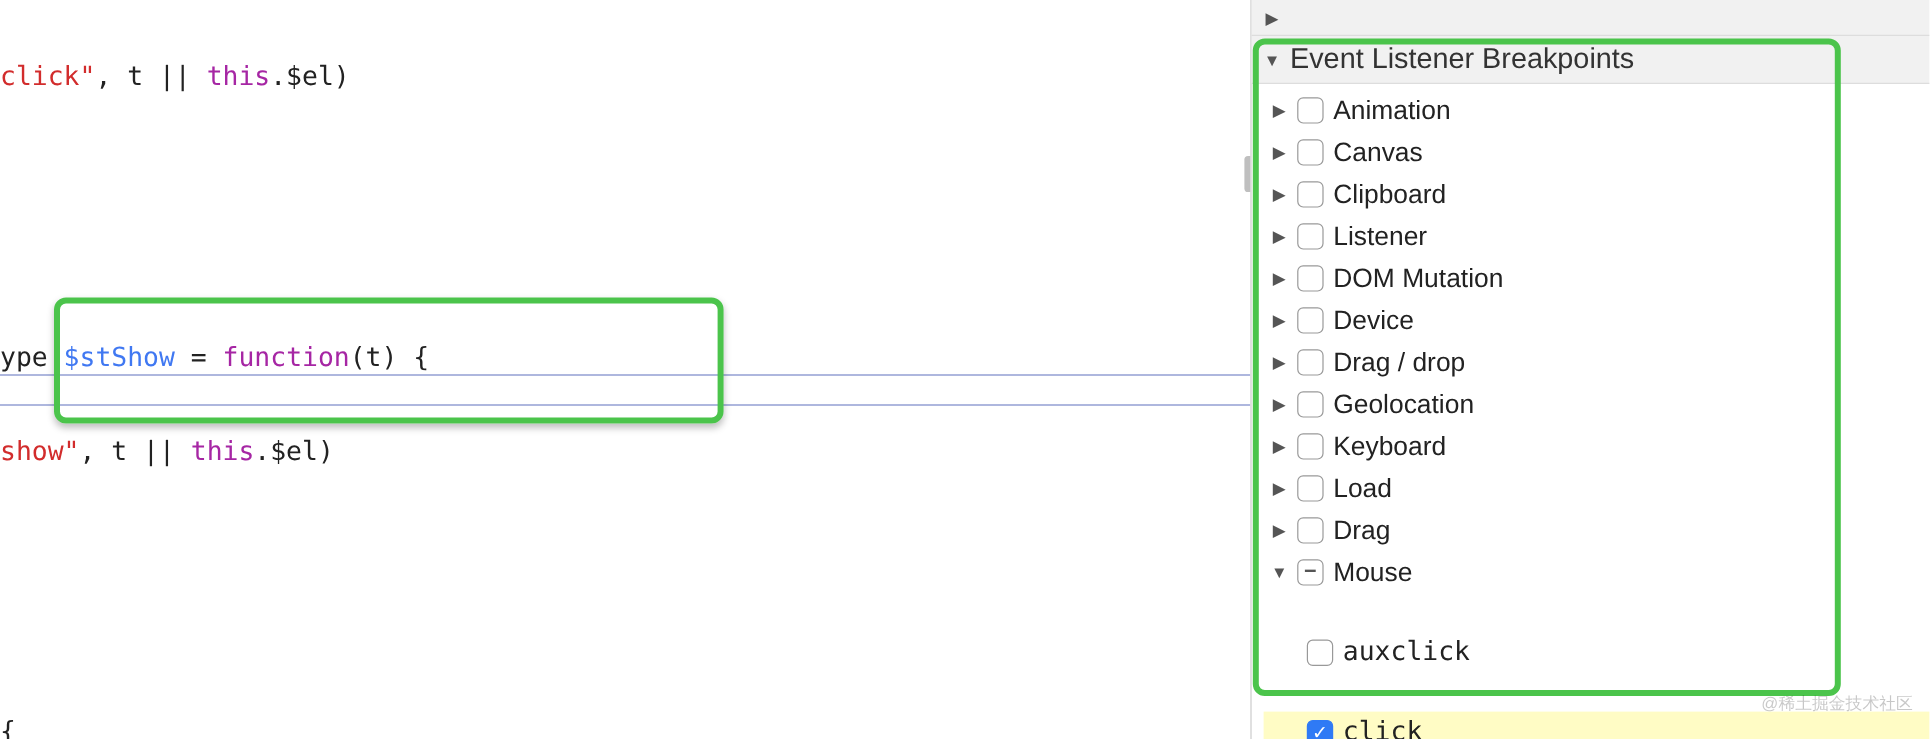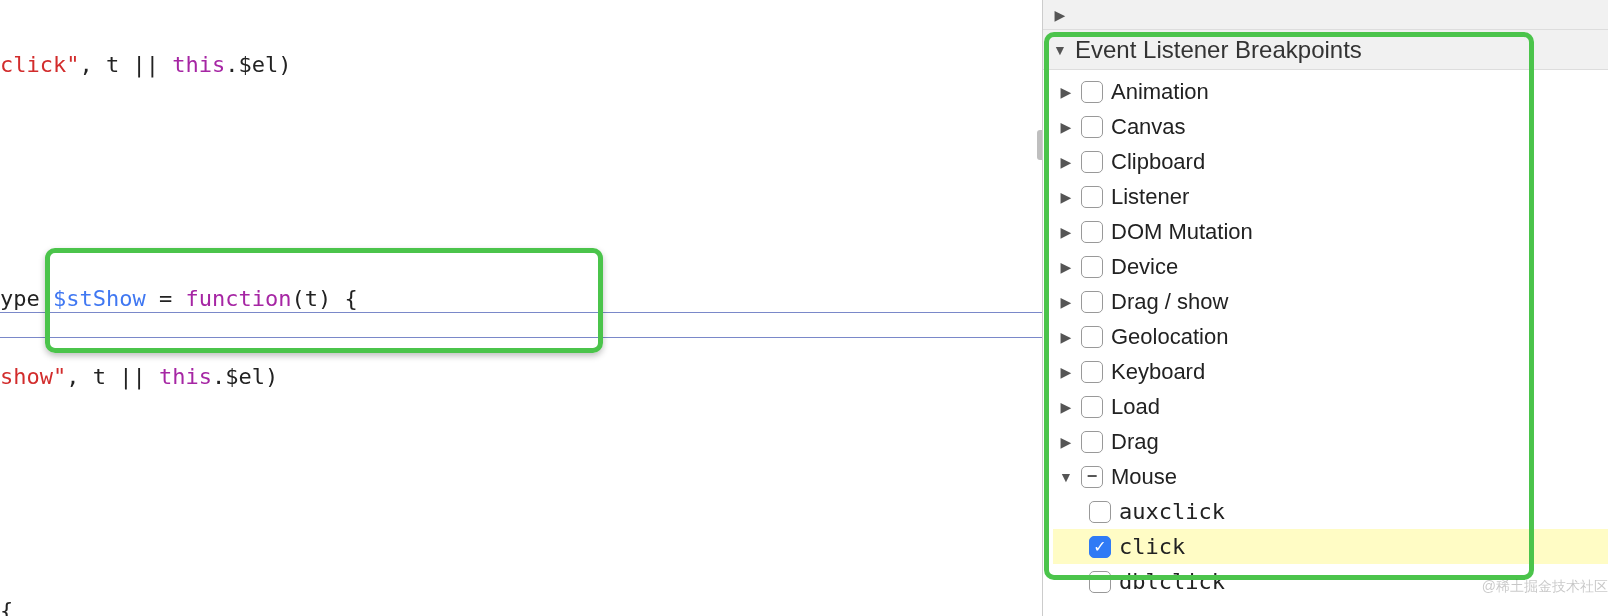--- a/index.html
+++ b/index.html
@@ -95,20 +95,21 @@
     display: flex;
     align-items: center;
     gap: 8px;
     height: 35px;
     padding-left: 6px;
     font-size: 22px;
     color: #222;
   }
   .tree-row.child {
     padding-left: 36px;
+    margin-top: 32px;
   }
   .tree-row.sel {
     background: #fffcc5;
   }
   .tree-caret {
     width: 14px;
     display: inline-flex;
     justify-content: center;
     color: #555;
     font-size: 14px;
@@ -132,21 +133,21 @@
   .tree-checkbox.indet {
     background: #fff;
     color: #555;
     font-size: 18px;
     font-weight: bold;
   }
   .mono-label { font-family: Menlo, Consolas, monospace; }
 
   .watermark {
     position: absolute;
-    right: 0;
+    right: 14px;
     bottom: 20px;
     font-size: 14px;
     color: rgba(0,0,0,.22);
     font-family: -apple-system, sans-serif;
   }
 </style>
 </head>
 <body>
 
 <div class="code-pane">
@@ -219,21 +220,21 @@
       <span>DOM Mutation</span>
     </div>
     <div class="tree-row">
       <span class="tree-caret">▶</span>
       <span class="tree-checkbox"></span>
       <span>Device</span>
     </div>
     <div class="tree-row">
       <span class="tree-caret">▶</span>
       <span class="tree-checkbox"></span>
-      <span>Drag / show</span>
+      <span>Drag / drop</span>
     </div>
     <div class="tree-row">
       <span class="tree-caret">▶</span>
       <span class="tree-checkbox"></span>
       <span>Geolocation</span>
     </div>
     <div class="tree-row">
       <span class="tree-caret">▶</span>
       <span class="tree-checkbox"></span>
       <span>Keyboard</span>

